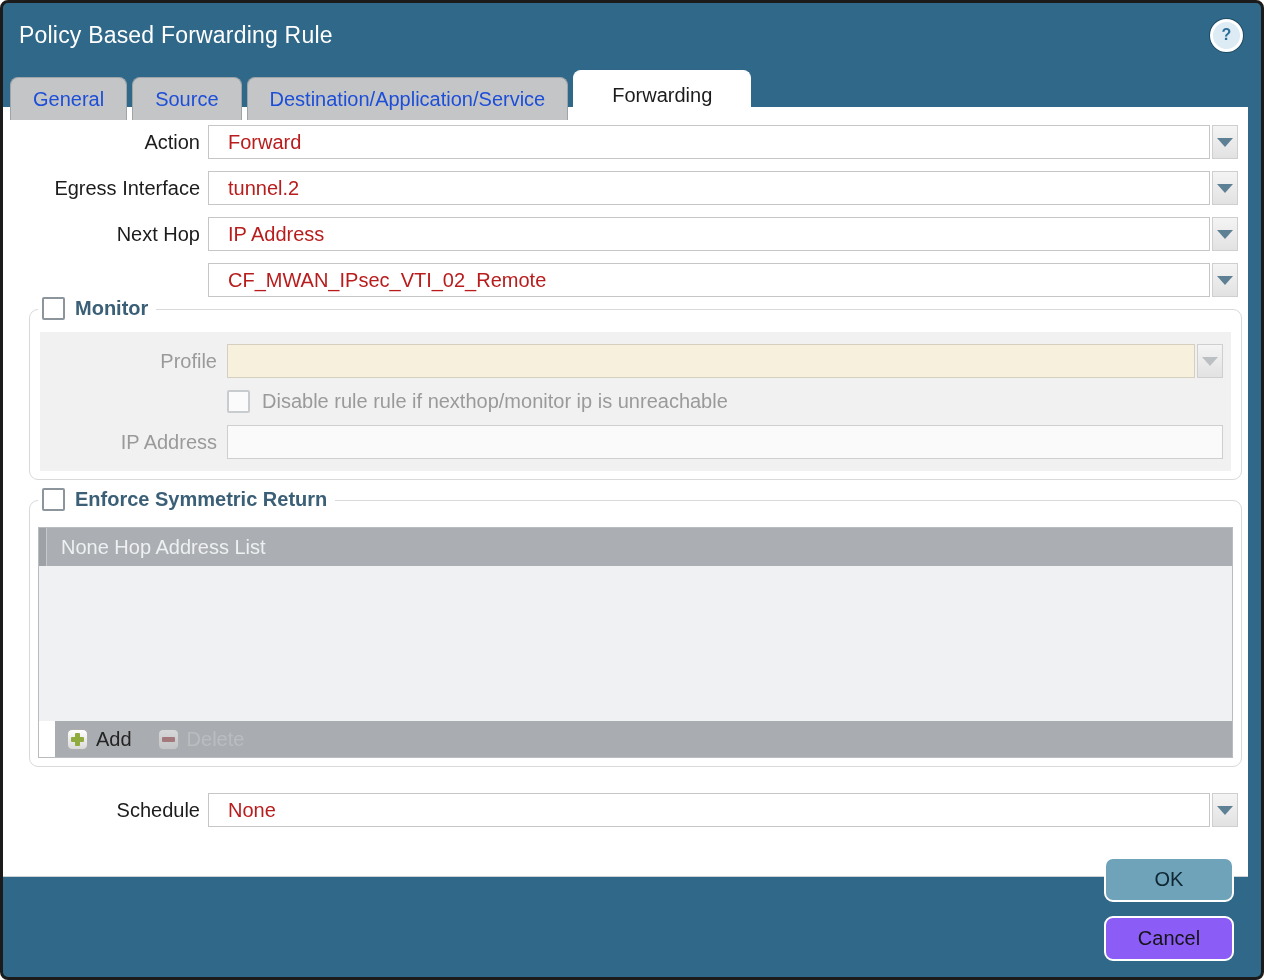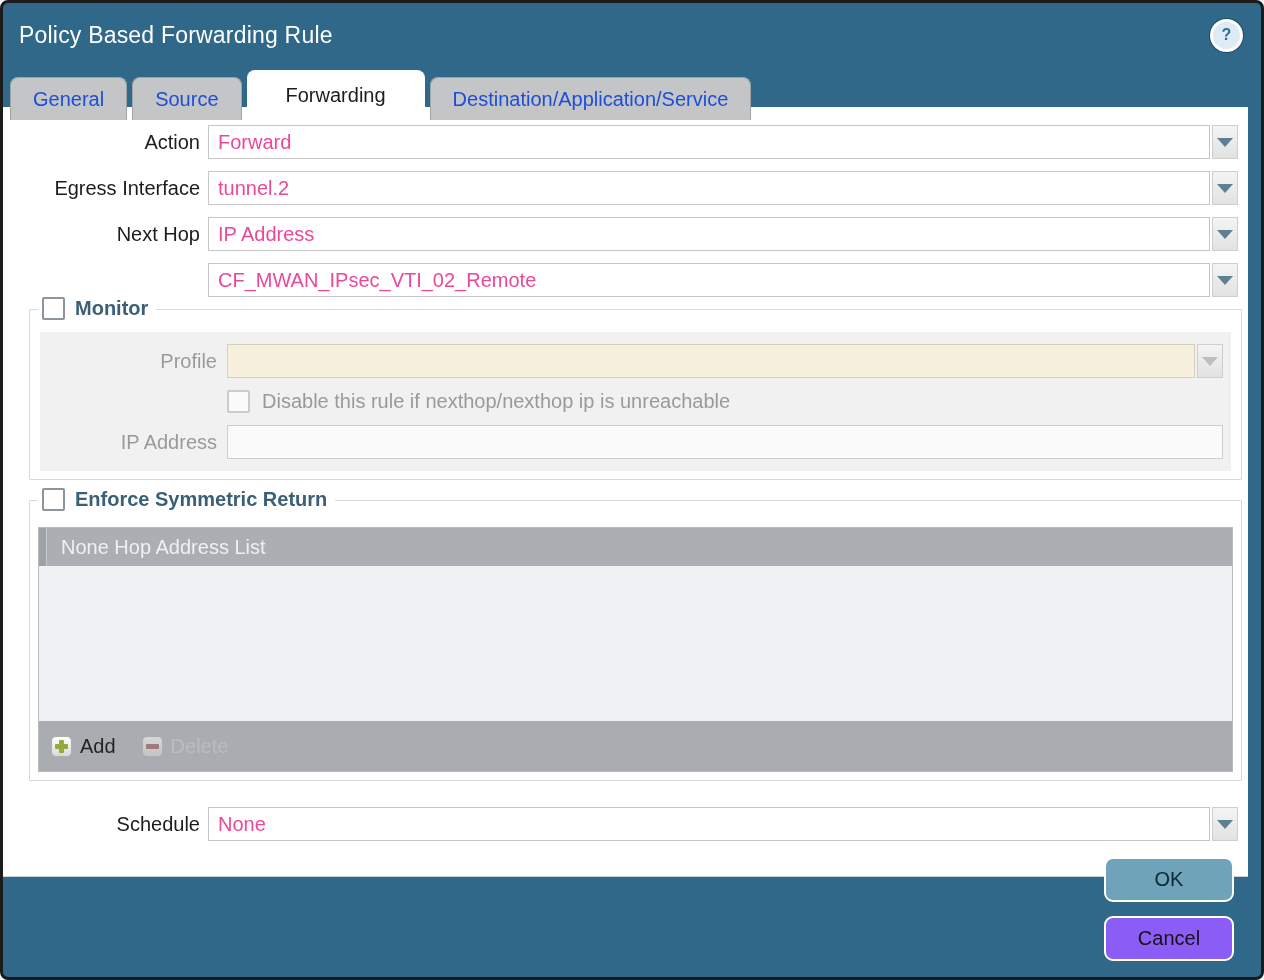--- a/index.html
+++ b/index.html
@@ -53,38 +53,38 @@
   }
   .form-row{display:flex;align-items:center;margin:0 10px 12px 0;}
   .form-label{
     width:197px;text-align:right;margin-right:8px;
     font-size:20px;color:#1c1c1c;flex:none;white-space:nowrap;
   }
   .combo{flex:1;display:flex;align-items:stretch;}
   .combo input{
     flex:1;height:34px;box-sizing:border-box;
     border:1px solid #c6c6c6;background:#ffffff;
-    font-family:inherit;font-size:20px;color:#ec4899;
-    padding:0 9px;outline:none;min-width:0;
+    font-family:inherit;font-size:20px;color:#b91c1c;
+    padding:0 19px;outline:none;min-width:0;
   }
   .dd-btn{
     width:26px;height:34px;margin-left:2px;flex:none;
     background:linear-gradient(#f4f4f4,#e2e2e2);
     border:1px solid #cfcfcf;box-sizing:border-box;
     display:flex;align-items:center;justify-content:center;cursor:pointer;
   }
   .dd-arrow{
     width:0;height:0;
     border-left:8px solid transparent;border-right:8px solid transparent;
     border-top:9px solid #5E8094;
   }
   .dd-btn.disabled .dd-arrow{border-top-color:#BCC0C3;}
   
   .fieldset{
-    position:relative;border:1px solid #d9d9d9;border-radius:1px;
+    position:relative;border:1px solid #d9d9d9;border-radius:9px;
     margin:10px 6px 0 26px;box-sizing:border-box;
   }
   .fs-monitor{padding:22px 10px 8px 10px;margin-top:10px;}
   .fs-esr{padding:26px 8px 8px 8px;margin-top:20px;}
   .legend{
     position:absolute;top:-13px;left:8px;background:#ffffff;
     padding:0 8px 0 4px;display:flex;align-items:center;gap:10px;
   }
   .legend-text{color:#3A5F76;font-weight:bold;font-size:20px;}
   .cb{
@@ -112,22 +112,22 @@
     position:relative;height:38px;background:#ABAFB3;
     display:flex;align-items:center;padding-left:22px;
     color:#EEF0F1;font-size:20px;
   }
   .nh-header-strip{
     position:absolute;left:0;top:0;bottom:0;width:7px;
     background:#9EA2A6;border-right:1px solid #c6c9cc;
   }
   .nh-body{height:155px;background:#F0F1F2;}
   .nh-toolbar{
-    height:50px;background:#A9ADB1;
-    display:flex;align-items:center;gap:26px;padding-left:12px;
+    height:36px;background:#A9ADB1;
+    display:flex;align-items:center;gap:26px;padding-left:12px;margin-left:16px;
   }
   .tool-btn{display:flex;align-items:center;gap:8px;font-size:20px;cursor:pointer;}
   .icon-sq{
     width:21px;height:21px;border-radius:5px;position:relative;flex:none;
     background:linear-gradient(#ffffff,#d9d9d9);border:1px solid #aeaeae;box-sizing:border-box;
   }
   .bar-h{position:absolute;left:3px;top:7px;width:13px;height:5px;border-radius:1px;}
   .bar-v{position:absolute;left:7px;top:3px;width:5px;height:13px;border-radius:1px;}
   .green{background:#90AC3F;}
   .red{background:#A04A4A;}
@@ -158,25 +158,25 @@
     <span class="help-icon">?</span>
   </div>
 
   <div class="tabs">
     <div class="tab">
       <span>General</span>
     </div>
     <div class="tab">
       <span>Source</span>
     </div>
+    <div class="tab">
+      <span>Destination/Application/Service</span>
+    </div>
     <div class="tab active">
       <span>Forwarding</span>
-    </div>
-    <div class="tab">
-      <span>Destination/Application/Service</span>
     </div>
   </div>
 
   <div class="content">
 
     <div class="form-row">
       <span class="form-label">Action</span>
       <div class="combo">
         <input type="text" value="Forward" style="">
         <div class="dd-btn">
@@ -225,21 +225,21 @@
           <span class="panel-label">Profile</span>
           <div class="combo">
             <input type="text" class="cream" disabled="" value="" style="">
             <div class="dd-btn disabled">
               <span class="dd-arrow"></span>
             </div>
           </div>
         </div>
         <div class="cb-row">
           <span class="cb disabled"></span>
-          <span class="cb-row-label">Disable this rule if nexthop/nexthop ip is unreachable</span>
+          <span class="cb-row-label">Disable rule rule if nexthop/monitor ip is unreachable</span>
         </div>
         <div class="panel-row">
           <span class="panel-label">IP Address</span>
           <input type="text" class="plain" disabled="" value="" style="">
         </div>
       </div>
     </div>
 
     <div class="fieldset fs-esr">
       <div class="legend">

